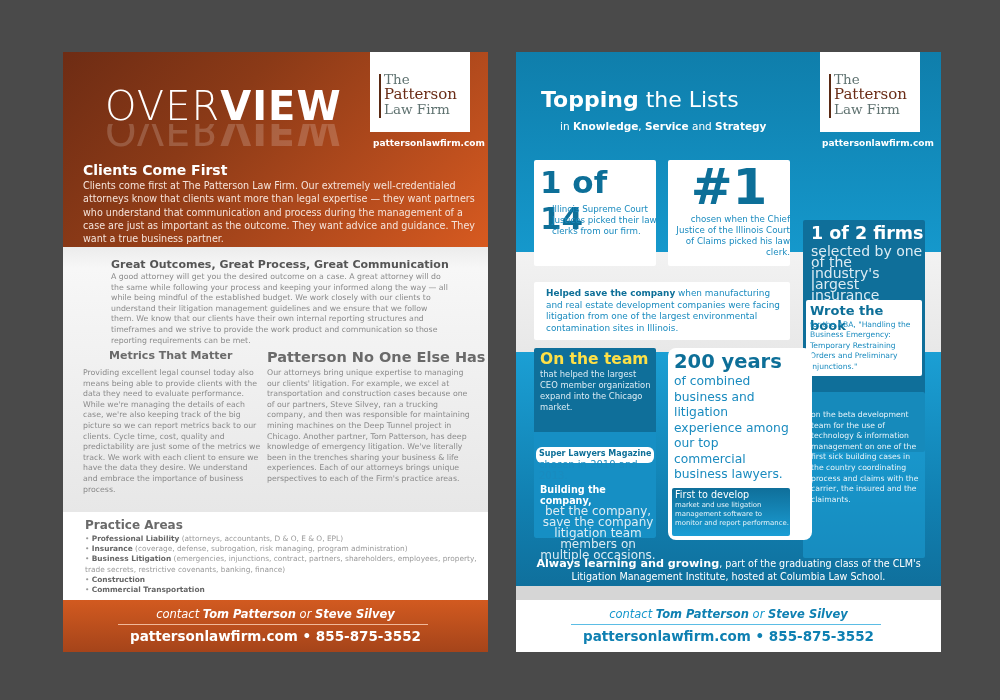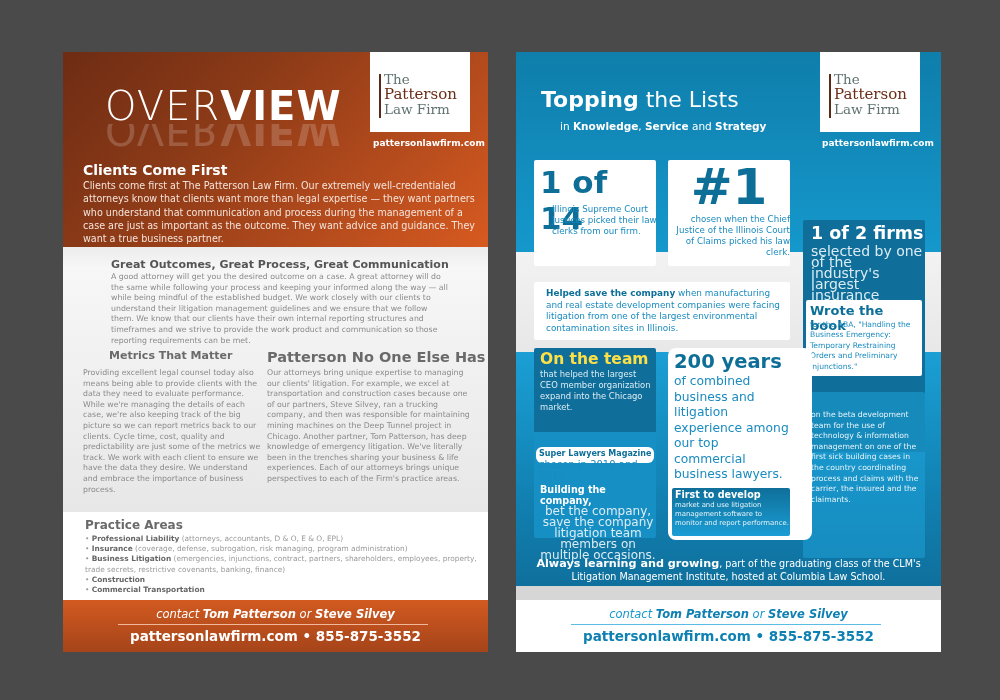--- a/index.html
+++ b/index.html
@@ -86,21 +86,21 @@
   .c-super { position: absolute; left: 20px; top: 386px; width: 118px; height: 16px; background: #fff; border-radius: 6px; margin-top: 9px; }
   .c-super .a { position: absolute; left: 3px; top: 2px; font-size: 8px; font-weight: bold; color: #0d6f98; }
   .c-super .b { position: absolute; left: 3px; top: 12px; font-size: 10px; color: #1a8bbf; }
   .c-build { position: absolute; left: 24px; top: 432px; width: 116px; }
   .c-build .big { font-size: 9.6px; font-weight: bold; color: #fff; }
   .c-build .txt { font-size: 12px; line-height: 10.9px; color: #dcecf4; text-align: center; }
   .c-200 { left: 152px; top: 296px; width: 144px; height: 192px; border-radius: 8px; }
   .c-200 .big { position: absolute; left: 6px; top: 2px; font-size: 19.5px; font-weight: bold; color: #0d6f98; }
   .c-200 .txt { position: absolute; left: 6px; top: 26px; width: 120px; font-size: 12.3px; line-height: 15.5px; color: #1a8bbf; }
   .c-dev { position: absolute; left: 156px; top: 436px; width: 118px; height: 48px; background: linear-gradient(180deg,#0f6f9a,#1b9ed5); border-radius: 2px; }
-  .c-dev .big { position: absolute; left: 3px; top: 1px; font-size: 9.6px; font-weight: bold; color: #fff; }
+  .c-dev .big { position: absolute; left: 3px; top: 1px; font-size: 9.6px; font-weight: normal; color: #fff; }
   .c-dev .txt { position: absolute; left: 3px; top: 13px; width: 116px; font-size: 6.9px; line-height: 9.2px; color: #e7f4fa; }
 
   .r-always { position: absolute; left: 0; width: 425px; top: 506px; text-align: center; color: #fff; font-size: 9.6px; line-height: 12.6px; }
   .r-always b { font-size: 11.2px; }
   .r-contact { position: absolute; left: 0; width: 425px; top: 555px; text-align: center; color: #1597cc; font-size: 11.5px; font-style: italic; }
   .r-contact b { font-weight: bold; color: #0f80b2; }
   .r-divider { position: absolute; left: 55px; top: 572px; width: 310px; height: 1px; background: #5bbde5; }
   .r-web { position: absolute; left: 0; width: 425px; top: 576px; text-align: center; color: #0f80b2; font-weight: bold; font-size: 13.5px; }
 </style>
 </head>

